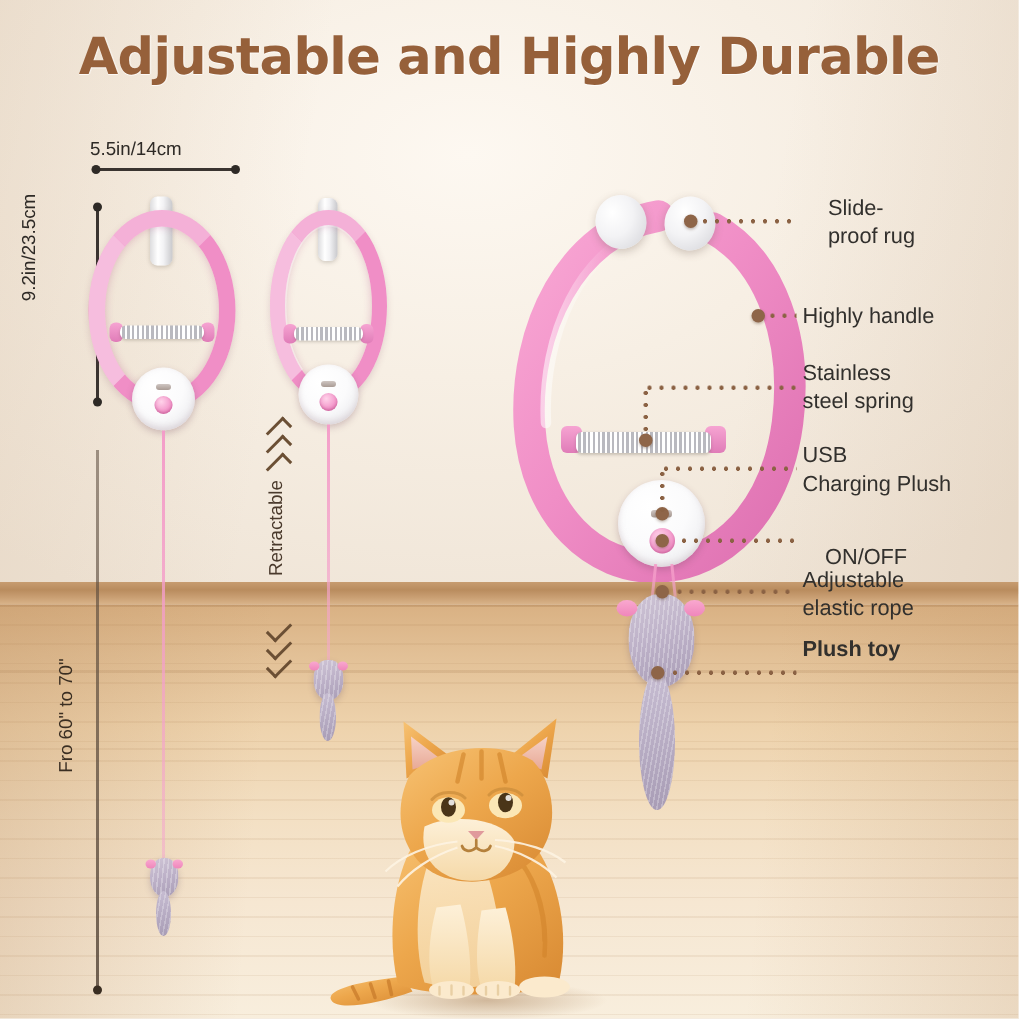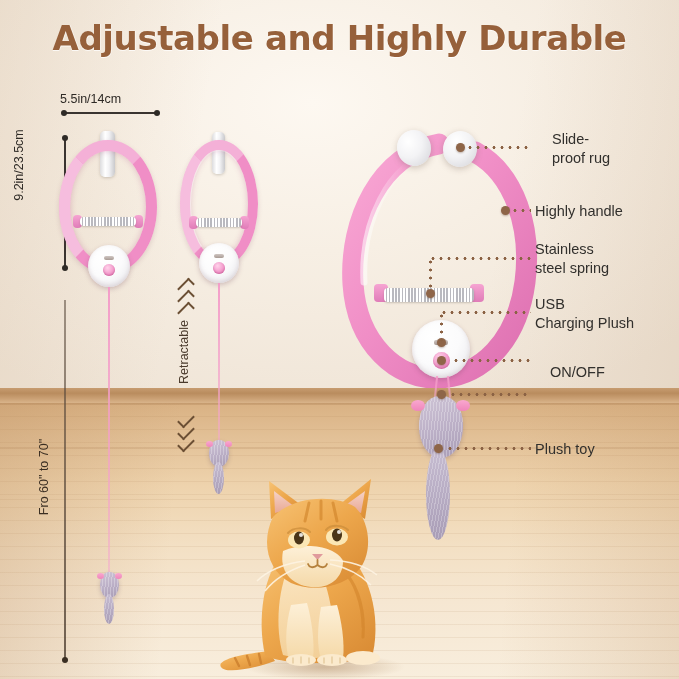--- a/index.html
+++ b/index.html
@@ -366,24 +366,28 @@
   </div>
 
   <div class="lead-dot" style="left:437px; top:356px;"></div>
   <div class="dot-lead" style="left:452px; top:359px; width:79px;"></div>
   <div class="callout" style="left:550px; top:351px;margin-top:12px;">
     <span class="callout-text">ON/OFF</span>
   </div>
 
   <div class="lead-dot" style="left:437px; top:390px;"></div>
   <div class="dot-lead" style="left:449px; top:393px; width:82px;"></div>
+  <div class="callout" style="left:535px; top:378px;">
+    <span class="callout-text">Adjustable
+elastic rope</span>
+  </div>
 
   <div class="lead-dot" style="left:434px; top:444px;"></div>
   <div class="dot-lead" style="left:446px; top:447px; width:85px;"></div>
-  <div class="callout" style="left:535px; top:440px;">
+  <div class="callout" style="left:535px; top:424px;font-weight:bold;">
     <span class="callout-text">Plush toy</span>
   </div>
 
   <svg class="cat" viewBox="0 0 215 224">
     <defs>
       <linearGradient id="fur" x1="0.1" y1="0" x2="0.9" y2="1">
         <stop offset="0%" stop-color="#f6c070"></stop>
         <stop offset="45%" stop-color="#eda74c"></stop>
         <stop offset="100%" stop-color="#d98b34"></stop>
       </linearGradient>

